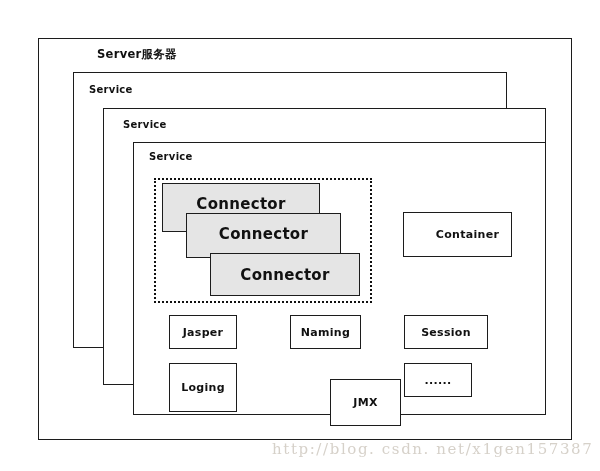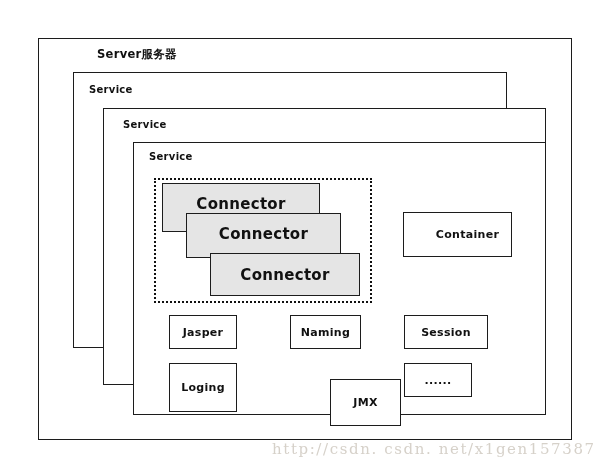--- a/index.html
+++ b/index.html
@@ -116,15 +116,15 @@
   <div class="cell" style="left:403px; top:212px; width:109px; height:45px;padding-left:20px;">Container</div>
 
   <div class="cell" style="left:169px; top:315px; width:68px; height:34px;">Jasper</div>
   <div class="cell" style="left:290px; top:315px; width:71px; height:34px;">Naming</div>
   <div class="cell" style="left:404px; top:315px; width:84px; height:34px;">Session</div>
 
   <div class="cell" style="left:169px; top:363px; width:68px; height:49px;">Loging</div>
   <div class="cell" style="left:290px; top:379px; width:71px; height:47px;margin-left:40px;">JMX</div>
   <div class="cell" style="left:404px; top:363px; width:68px; height:34px;">......</div>
 
-  <div class="watermark" style="left:272px; top:440px;">http://csdn. csdn. net/x1gen157387</div>
+  <div class="watermark" style="left:272px; top:440px;">http://blog. csdn. net/x1gen157387</div>
 
 </div>
 
 </body></html>

